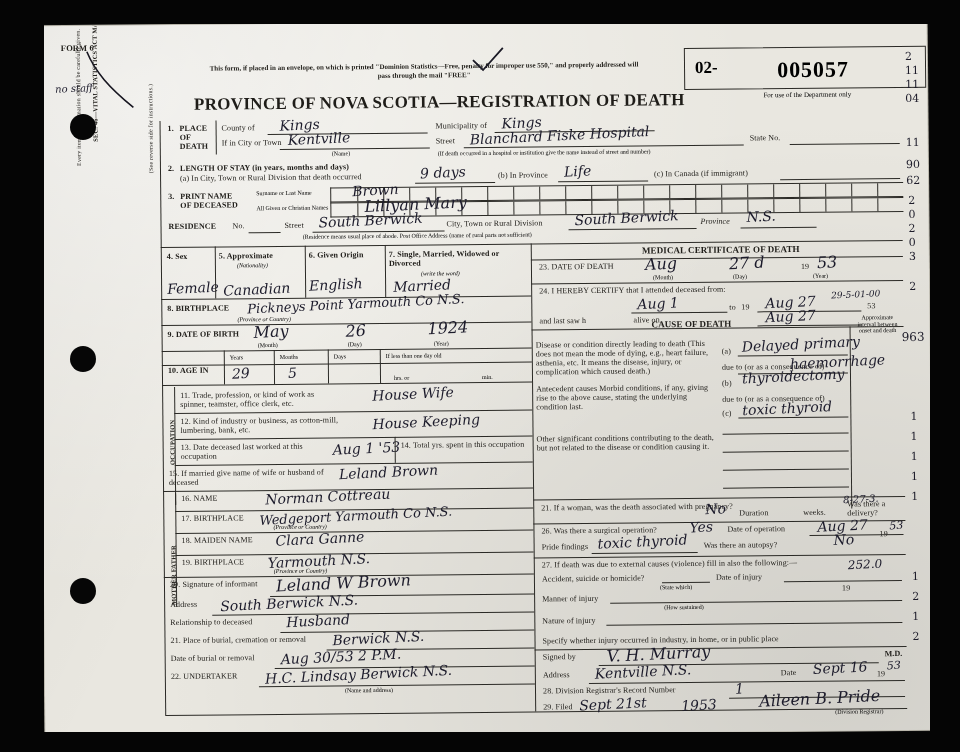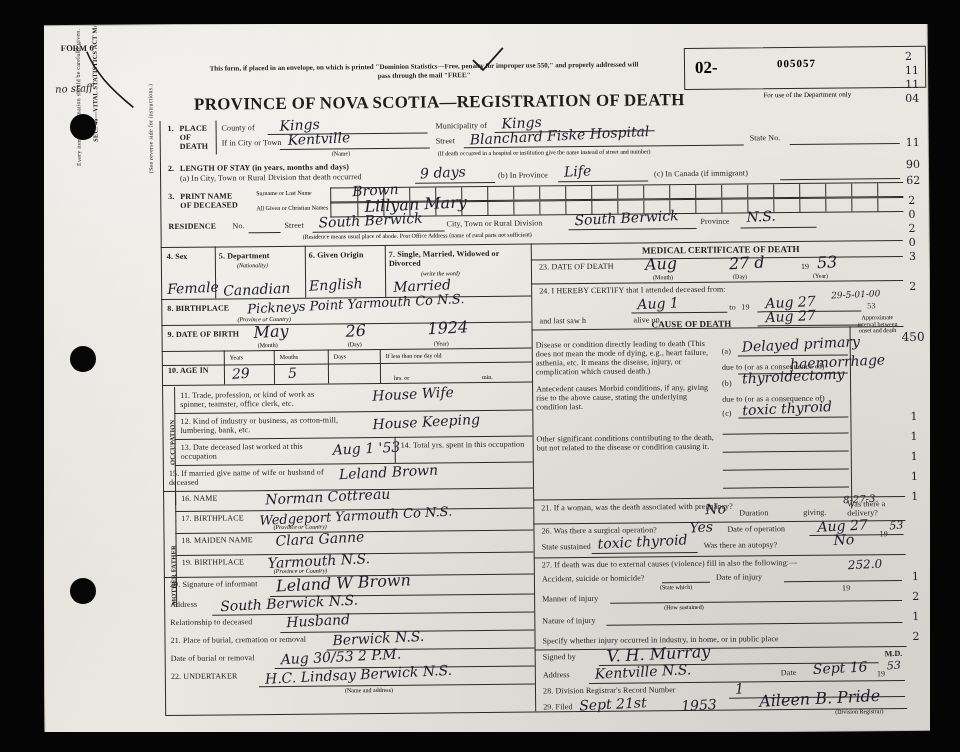--- a/index.html
+++ b/index.html
@@ -55,21 +55,21 @@
     transform:rotate(-90deg);transform-origin:0 0;}
   .vtxt{font-size:6.4px;font-weight:bold;color:#23211d;letter-spacing:.2px;white-space:nowrap;}
   #sidenote{position:absolute;left:36px;top:140px;width:230px;transform:rotate(-90deg);transform-origin:0 0;}
 
   .hdr{position:absolute;text-align:center;}
   #title{left:120px;top:70px;width:560px;font-size:17px;font-weight:bold;letter-spacing:.3px;color:#1f1d19;}
   #envnote{left:170px;top:40px;width:430px;font-size:7px;font-weight:bold;line-height:1.35;color:#26241f;}
 
   #regbox{position:absolute;left:645px;top:28px;width:240px;height:40px;border:1.5px solid #2b2a26;}
   #regbox .no{position:absolute;left:10px;top:9px;font-size:17px;font-weight:bold;}
-  #regbox .no2{position:absolute;left:92px;top:9px;font-size:11px;font-weight:bold;letter-spacing:1px;}
+  #regbox .no2{position:absolute;left:92px;top:9px;font-size:22px;font-weight:bold;letter-spacing:1px;}
   #regcap{position:absolute;left:668px;top:72px;width:200px;text-align:center;font-size:7px;}
 
   
   .mg{position:absolute;font-family:"DejaVu Serif",serif;font-size:11px;color:#1d1c2a;}
 
   .grid-row{position:absolute;height:13px;border:1px solid #2b2a26;border-right:none;}
   .grid-row i{position:absolute;top:0;bottom:0;width:1px;background:#2b2a26;}
 </style>
 </head>
 <body>
@@ -195,32 +195,32 @@
 
     <div class="t b" style="left:128px;top:198px;">RESIDENCE</div>
     <div class="t" style="left:192px;top:198px;">No.</div>
     <div class="ln" style="left:208px;top:208px;width:32px;"></div>
     <div class="t" style="left:244px;top:198px;">Street</div>
     <div class="hw r1" style="left:278px;top:190px;">South Berwick</div>
     <div class="ln" style="left:272px;top:208px;width:132px;"></div>
     <div class="t" style="left:406px;top:198px;">City, Town or Rural Division</div>
     <div class="hw r1" style="left:534px;top:190px;">South Berwick</div>
     <div class="ln" style="left:528px;top:208px;width:128px;"></div>
-    <div class="t" style="left:660px;top:198px;">Province</div>
+    <div class="t" style="left:660px;top:198px;font-style:italic;">Province</div>
     <div class="hw r1" style="left:706px;top:190px;">N.S.</div>
     <div class="ln" style="left:700px;top:208px;width:76px;"></div>
     <div class="xs" style="position:absolute;left:262px;top:210px;">(Residence means usual place of abode.    Post Office Address (name of rural parts not sufficient)</div>
 
     <div class="ln" style="left:120px;top:222px;width:742px;"></div>
     <div class="vln" style="left:490px;top:222px;height:468px;"></div>
     <div class="vln" style="left:120px;top:96px;height:594px;"></div>
     <div class="ln" style="left:120px;top:690px;width:742px;"></div>
 
     <div class="t b" style="left:126px;top:228px;"><span>4.</span> <span>Sex</span></div>
-    <div class="t b" style="left:178px;top:228px;"><span>5.</span> <span>Department</span></div>
+    <div class="t b" style="left:178px;top:228px;"><span>5.</span> <span>Approximate</span></div>
     <div class="xs it" style="position:absolute;left:196px;top:238px;">(Nationality)</div>
     <div class="t b" style="left:268px;top:228px;"><span>6.</span> <span>Given Origin</span></div>
     <div class="t b" style="left:348px;top:228px;width:130px;line-height:1.1;"><span>7.</span> <span>Single, Married, Widowed or Divorced</span></div>
     <div class="xs it" style="position:absolute;left:380px;top:248px;">(write the word)</div>
 
     <div class="hw r1" style="left:126px;top:256px;">Female</div>
     <div class="hw r1" style="left:182px;top:258px;">Canadian</div>
     <div class="hw r1" style="left:268px;top:254px;">English</div>
     <div class="hw r1" style="left:352px;top:256px;">Married</div>
 
@@ -379,34 +379,34 @@
     <div class="t" style="left:494px;top:414px;width:182px;line-height:1.12;">Other significant conditions contributing to the death, but not related to the disease or condition causing it.</div>
     <div class="ln" style="left:680px;top:414px;width:126px;"></div>
     <div class="ln" style="left:680px;top:432px;width:126px;"></div>
     <div class="ln" style="left:680px;top:450px;width:126px;"></div>
     <div class="ln" style="left:680px;top:468px;width:126px;"></div>
     <div class="ln" style="left:490px;top:478px;width:372px;"></div>
 
     <div class="t" style="left:498px;top:482px;width:200px;line-height:1.15;"><span class="b">21.</span> <span>If a woman, was the death associated with pregnancy?</span></div>
     <div class="hw r1" style="left:662px;top:482px;">No</div>
     <div class="t" style="left:696px;top:490px;">Duration</div>
-    <div class="t" style="left:760px;top:490px;">giving.</div>
+    <div class="t" style="left:760px;top:490px;">weeks.</div>
     <div class="t" style="left:804px;top:482px;width:54px;line-height:1.1;">Was there a delivery?</div>
     <div class="hw s r1" style="left:800px;top:476px;font-size:10px;">8-27-3.</div>
     <div class="ln" style="left:490px;top:502px;width:372px;"></div>
 
     <div class="t" style="left:498px;top:506px;"><span class="b">26.</span> <span>Was there a surgical operation?</span></div>
     <div class="hw r1" style="left:646px;top:500px;">Yes</div>
     <div class="t" style="left:684px;top:506px;">Date of operation</div>
     <div class="hw r1" style="left:774px;top:500px;">Aug 27</div>
     <div class="t" style="left:836px;top:512px;">19</div>
     <div class="hw s r1" style="left:846px;top:502px;font-size:11px;">53</div>
     <div class="ln" style="left:766px;top:516px;width:94px;"></div>
 
-    <div class="t" style="left:498px;top:522px;">State sustained</div>
+    <div class="t" style="left:498px;top:522px;">Pride findings</div>
     <div class="hw r1" style="left:554px;top:514px;">toxic thyroid</div>
     <div class="ln" style="left:548px;top:532px;width:106px;"></div>
     <div class="t" style="left:660px;top:522px;">Was there an autopsy?</div>
     <div class="hw r1" style="left:790px;top:514px;">No</div>
     <div class="ln" style="left:490px;top:536px;width:372px;"></div>
 
     <div class="t" style="left:498px;top:540px;"><span class="b">27.</span> <span>If death was due to external causes (violence) fill in also the following:—</span></div>
     <div class="t" style="left:498px;top:554px;">Accident, suicide or homicide?</div>
     <div class="t" style="left:672px;top:554px;">Date of injury</div>
     <div class="ln" style="left:618px;top:562px;width:48px;"></div>
@@ -455,21 +455,21 @@
     <div class="mg" style="left:866px;top:140px;">90</div>
     <div class="mg" style="left:866px;top:156px;">62</div>
 
     <div class="mg" style="left:868px;top:176px;">2</div>
     <div class="mg" style="left:868px;top:190px;">0</div>
     <div class="mg" style="left:868px;top:204px;">2</div>
     <div class="mg" style="left:868px;top:218px;">0</div>
     <div class="mg" style="left:868px;top:232px;">3</div>
     <div class="mg" style="left:868px;top:262px;">2</div>
 
-    <div class="mg" style="left:860px;top:312px;font-size:12px;">450</div>
+    <div class="mg" style="left:860px;top:312px;font-size:12px;">963</div>
 
     <div class="mg" style="left:868px;top:392px;">1</div>
     <div class="mg" style="left:868px;top:412px;">1</div>
     <div class="mg" style="left:868px;top:432px;">1</div>
     <div class="mg" style="left:868px;top:452px;">1</div>
     <div class="mg" style="left:868px;top:472px;">1</div>
 
     <div class="mg" style="left:868px;top:552px;">1</div>
     <div class="mg" style="left:868px;top:572px;">2</div>
     <div class="mg" style="left:868px;top:592px;">1</div>

